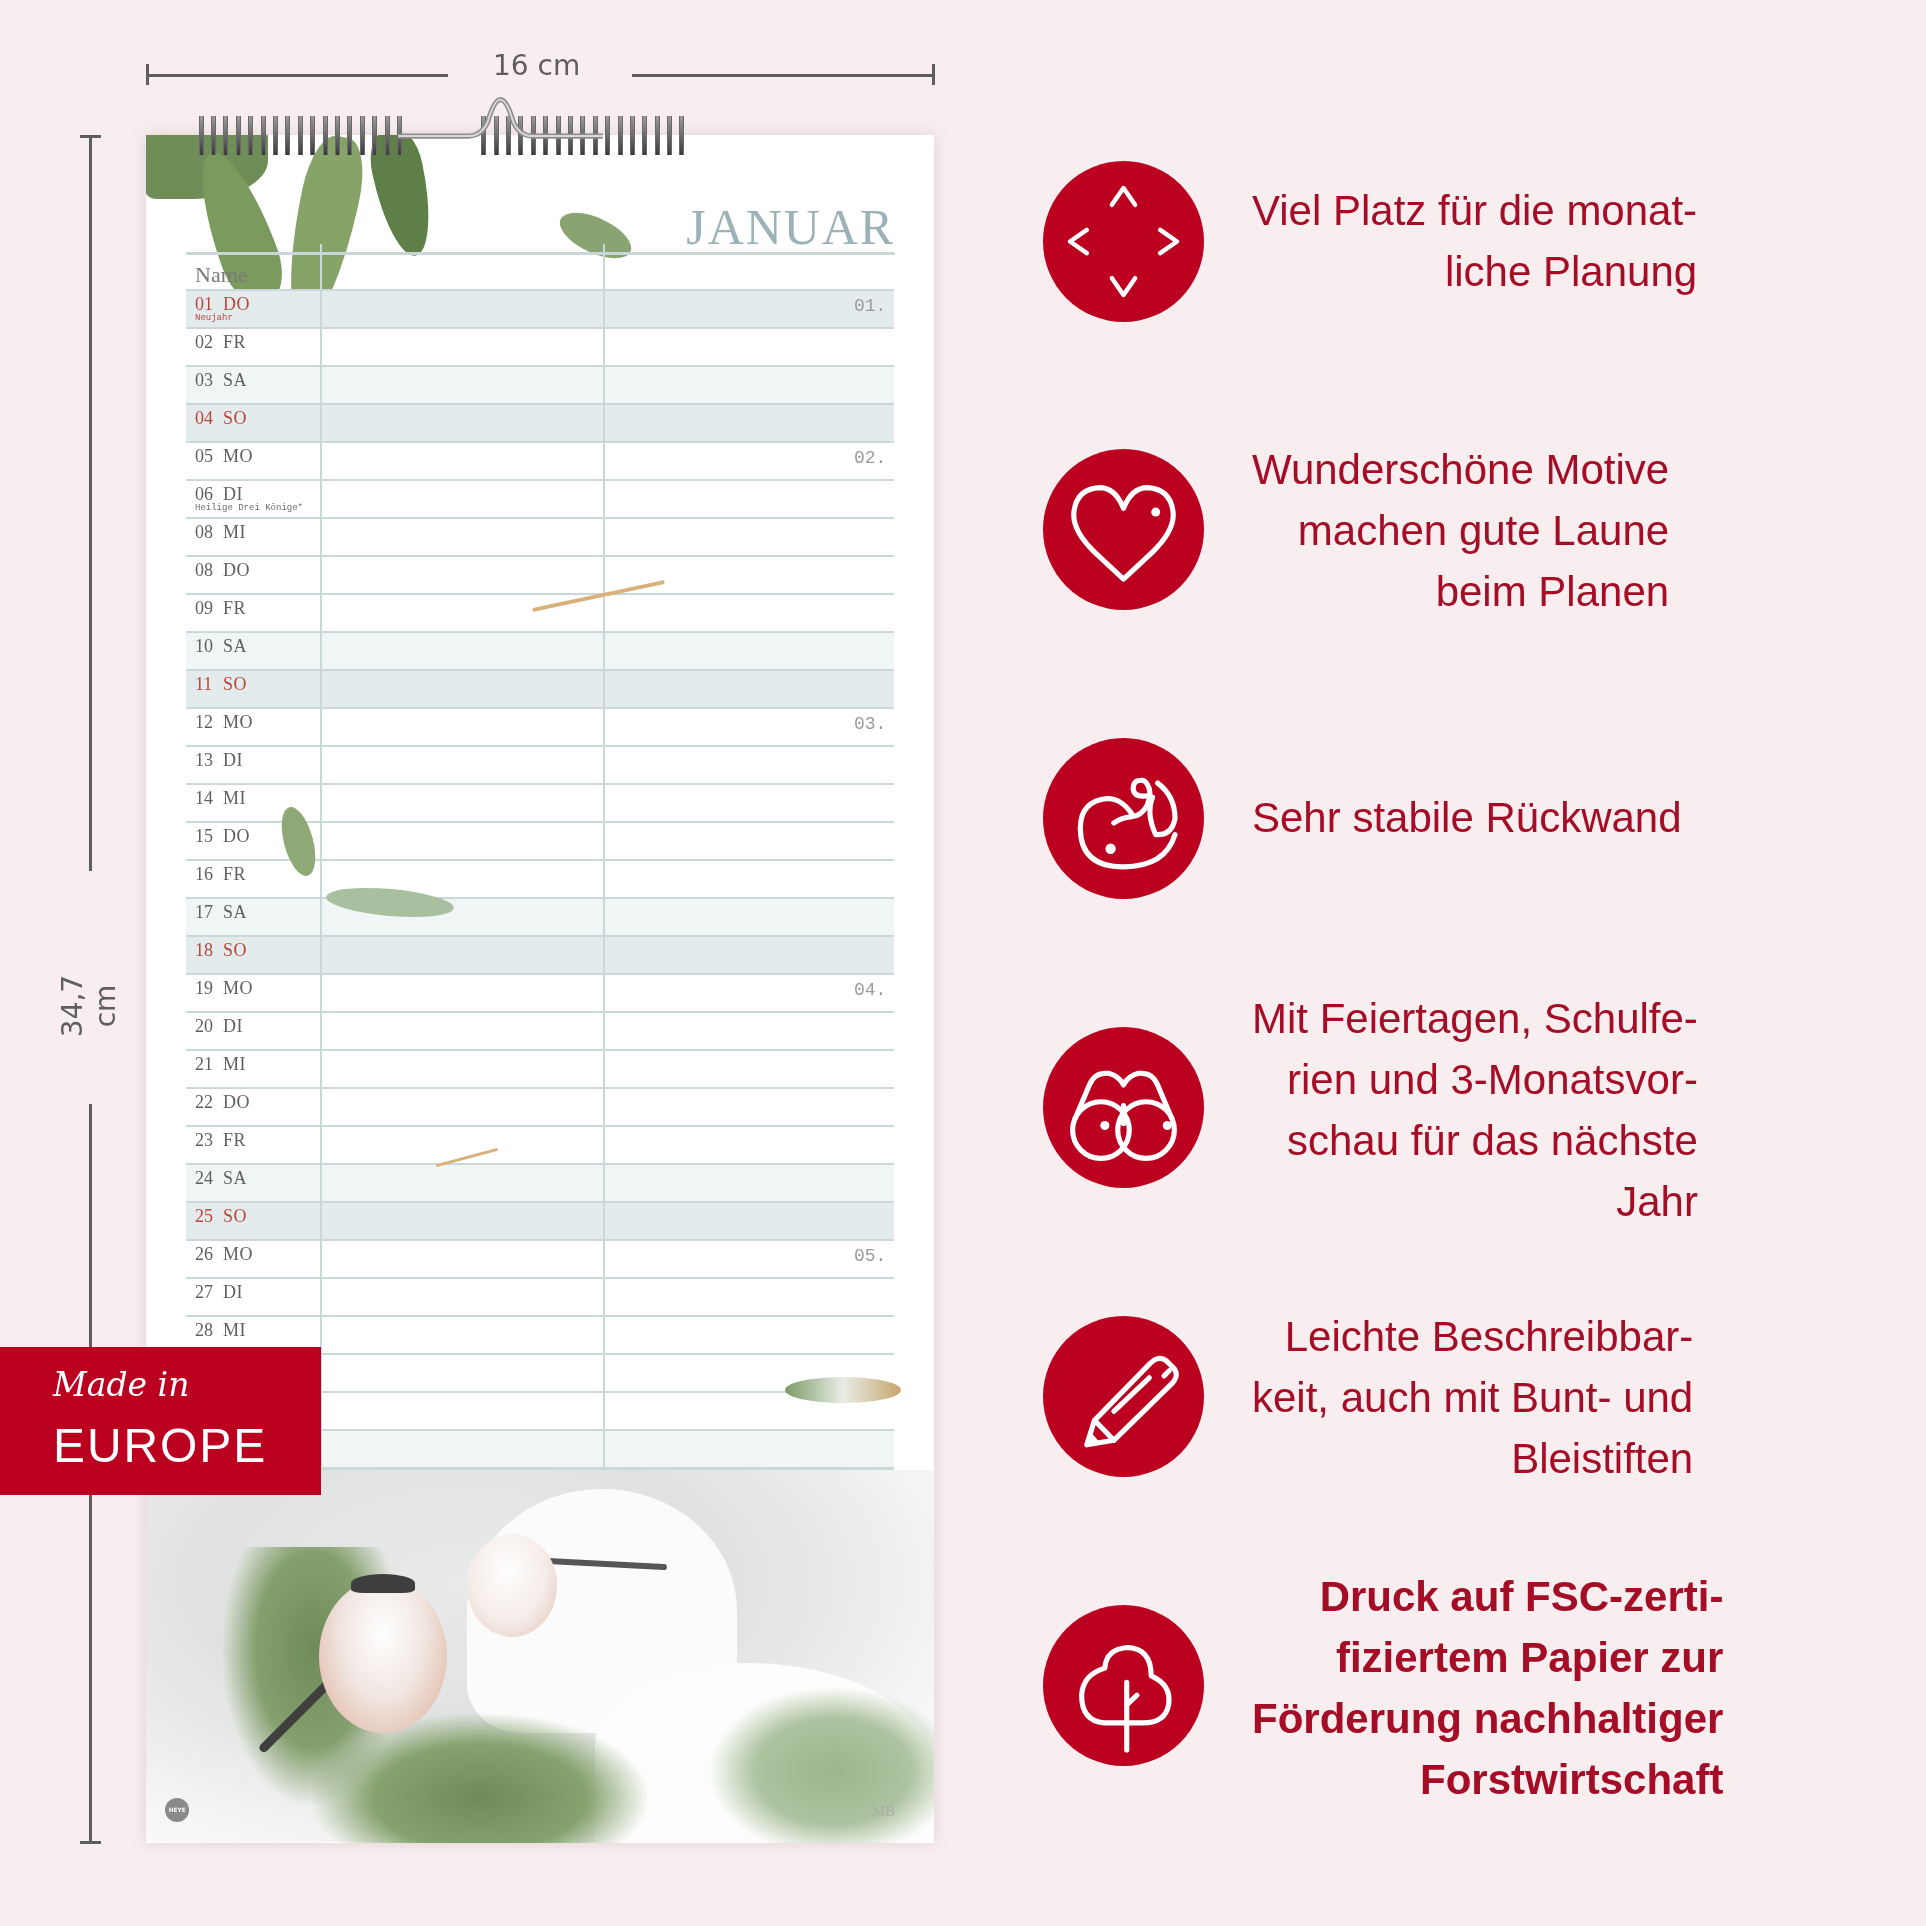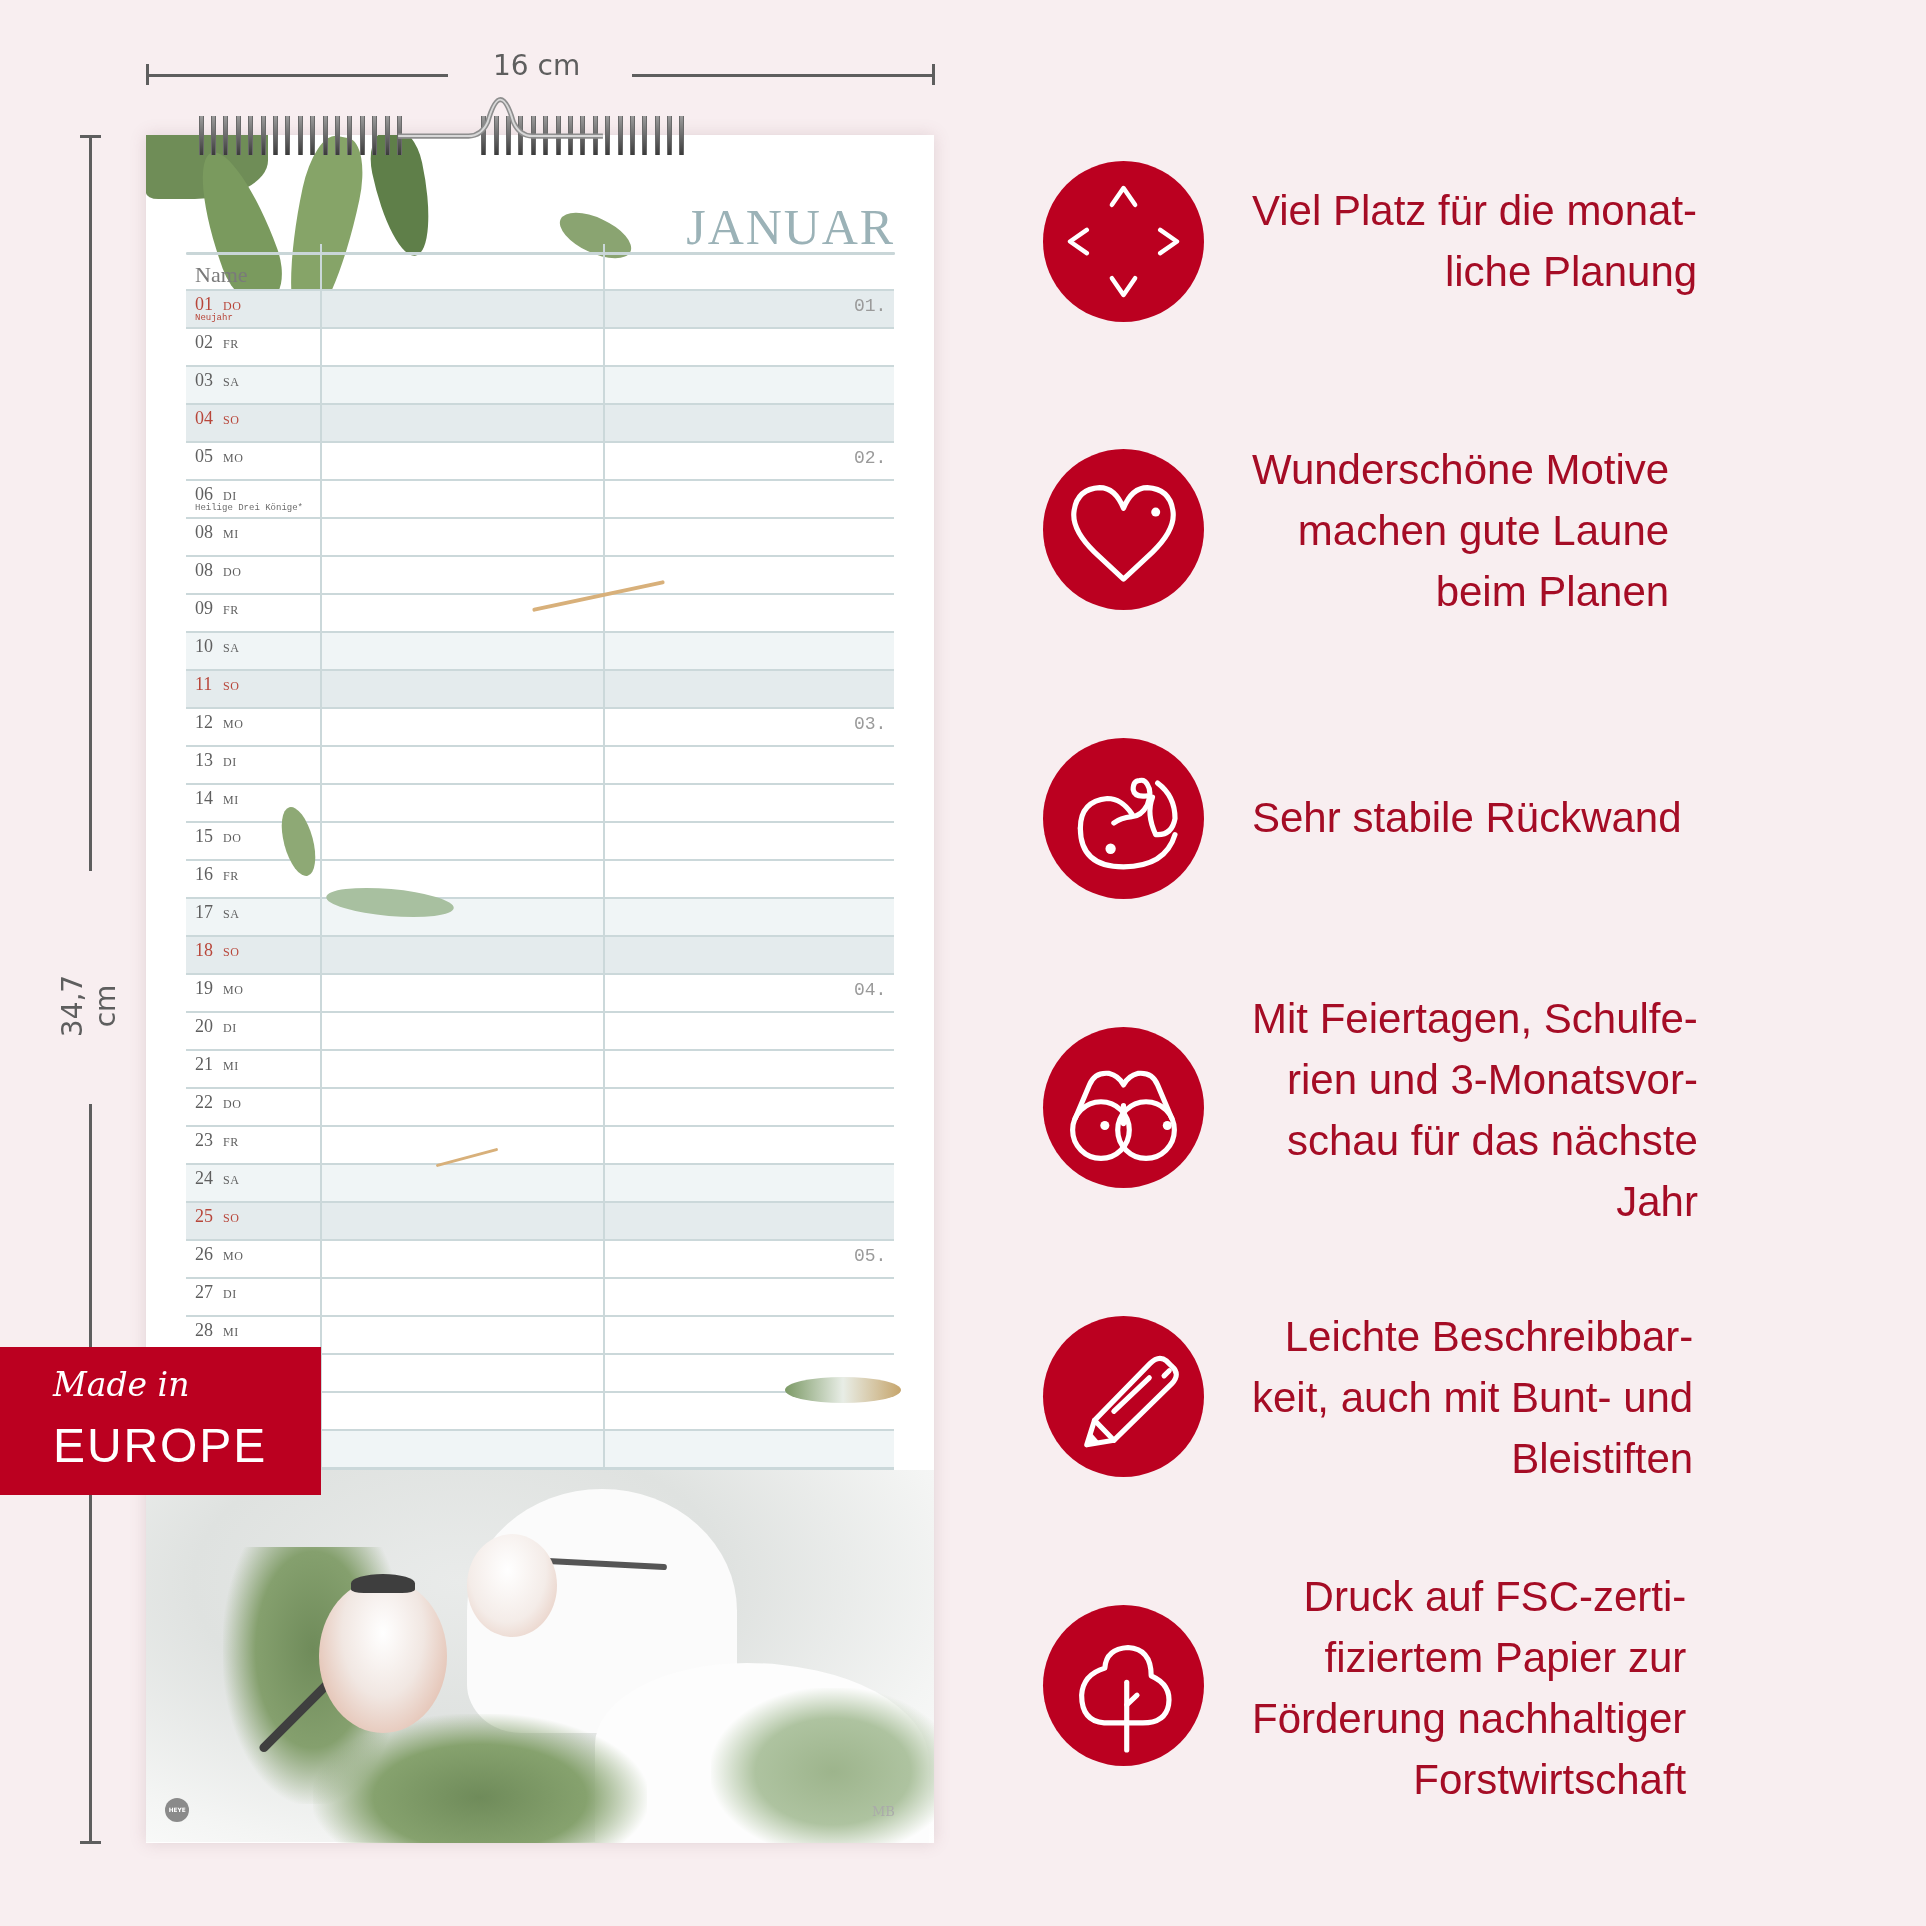--- a/index.html
+++ b/index.html
@@ -12,21 +12,21 @@
   .hanger { position:absolute; }
   .month-title { position:absolute; right:39px; top:63px; font-family:"Liberation Serif", serif; font-size:50px; letter-spacing:1.9px; color:#9bb2b7; }
   .title-line { position:absolute; left:40px; right:39px; top:117px; height:2.6px; background:#c9d6d8; border-radius:1.3px; }
   .name-label { position:absolute; left:49px; top:127px; font-family:"Liberation Serif", serif; font-size:22px; color:#7a7a7a; }
   .grid { position:absolute; left:40px; top:154px; width:708px; }
   .row { position:relative; height:38px; border-top:2.6px solid #cbd8da; box-sizing:border-box; }
   .row.sat { background:#f0f5f6; }
   .row.sun, .row.hol { background:#e4ebed; }
   .row .day { position:absolute; left:9px; top:2.6px; font-family:"Liberation Serif", serif; font-size:18px; color:#5f5f5f; }
   .row .day .dn { display:inline-block; width:28px; }
-  .row .day .wd { font-size:12px; letter-spacing:0.6px; }
+  .row .day .wd { font-size:18px; letter-spacing:0.6px; }
   .row.red .day { color:#b8463a; }
   .row .note { position:absolute; left:9px; top:22px; font-family:Liberation Mono, monospace; font-size:9px; color:#6d6d6d; }
   .row.red .note { color:#b8463a; }
   .row .wk { position:absolute; right:7.7px; top:5.1px; font-family:Liberation Mono, monospace; font-size:18px; color:#9a9a9a; }
   .grid-end { height:2.6px; background:#cbd8da; }
   .vline { position:absolute; top:109px; width:1.9px; background:#cbd8da; }
   .leaf { position:absolute; border-radius:50% 0 50% 0; }
   .illus { position:absolute; left:0; top:1335px; width:788px; height:372px; background:radial-gradient(ellipse at 40% 30%, #e9ebea 0%, #dfe2e0 40%, #f4f5f4 75%, #fff 100%);text-align:right; }
   .heye { position:absolute; left:19px; top:1663px; width:24.4px; height:24.4px; border-radius:50%; background:#8a8a8a; color:#fff; font-size:5.8px; font-weight:bold; text-align:center; line-height:24.4px; font-family:"DejaVu Sans", sans-serif; }
   .badge { position:absolute; left:0; top:1347px; width:321px; height:148px; background:#bb0020; }
@@ -326,18 +326,18 @@
 <div class="feature" style="top:1605px;">
   <div class="ico">
     <svg viewBox="0 0 250 250">
         <g fill="none" stroke="#fff" stroke-width="8" stroke-linecap="round" stroke-linejoin="round">
       <path d="M125 183 L95 183 Q60 180 60 140 Q62 108 96 98 Q98 68 132 66 Q168 68 168 110 Q200 124 195 155 Q190 183 155 183 Z"></path>
       <path d="M130 120 L130 225"></path>
           <path d="M130 155 L146 140"></path>
         </g>
       </svg>
   </div>
-  <div class="txt" style="top:-39px;">Druck auf FSC-zerti-
+  <div class="txt" style="top:-39px;font-weight:bold;">Druck auf FSC-zerti-
 fiziertem Papier zur
 Förderung nachhaltiger
 Forstwirtschaft</div>
 </div>
 
 
 </body></html>

